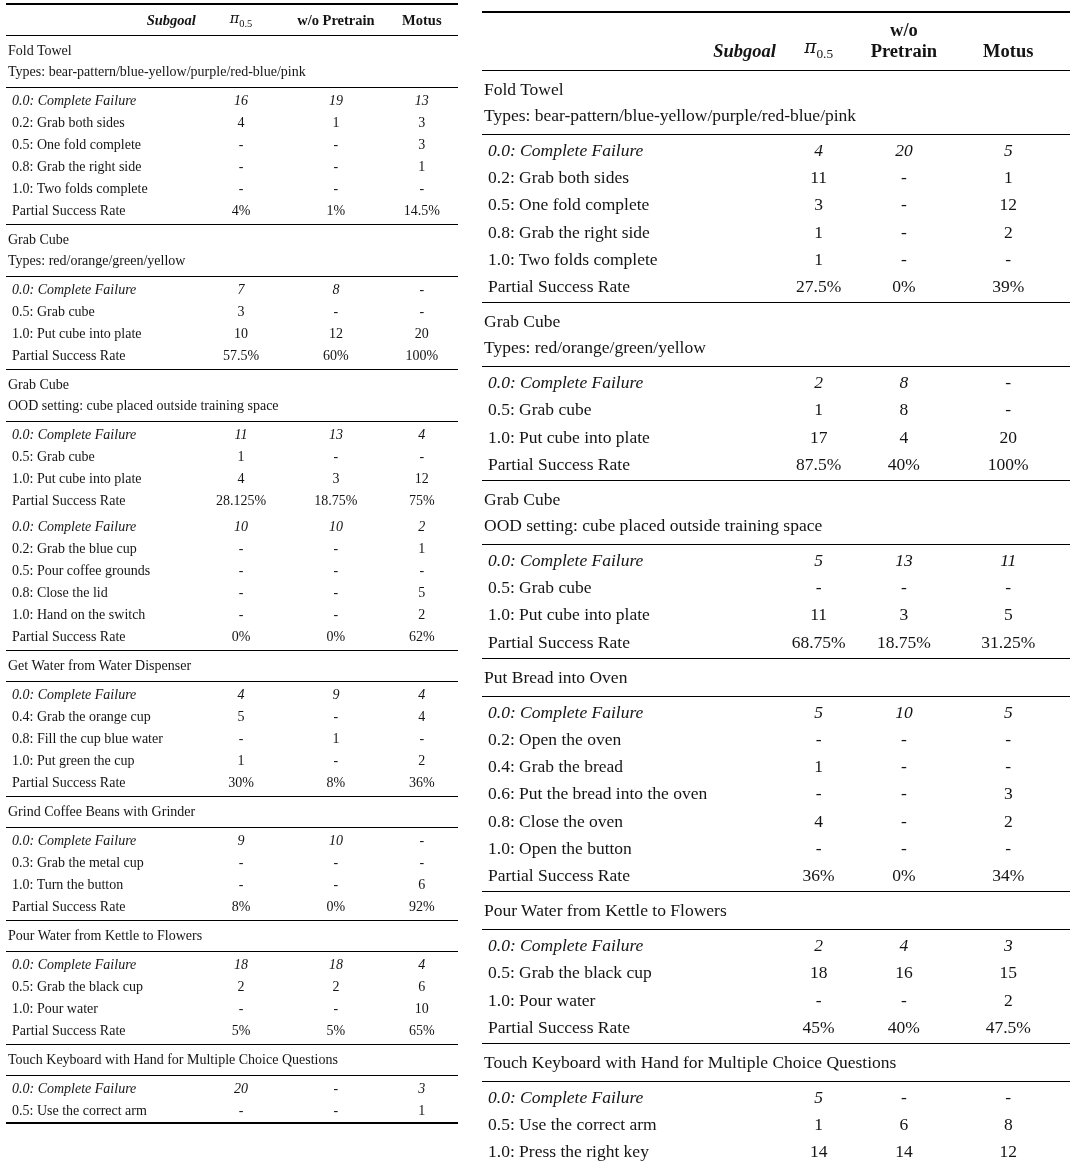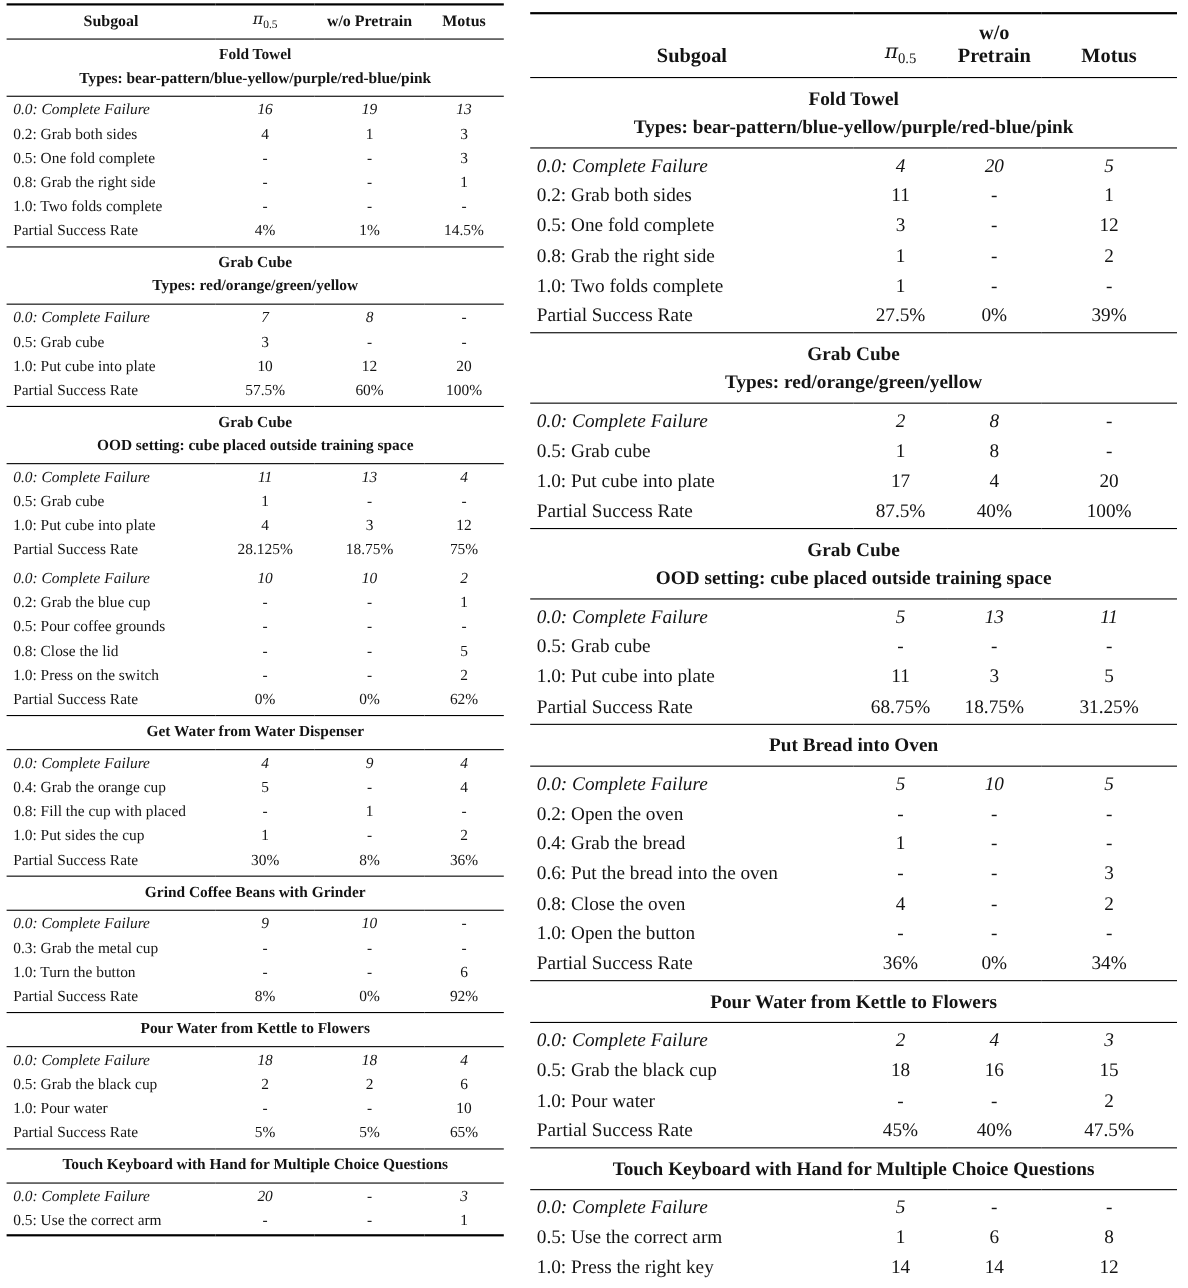--- a/index.html
+++ b/index.html
@@ -5,26 +5,26 @@
   html,body{margin:0;padding:0;background:#ffffff;color:#141414;}
   body{width:1080px;height:1171px;overflow:hidden;font-family:"Liberation Serif","DejaVu Serif",serif;}
   .wrap{display:flex;align-items:flex-start;padding-left:6px;box-sizing:border-box;}
   .tcol{box-sizing:border-box;}
   .col-left{width:452px;margin-top:3px;font-size:14px;}
   .col-right{width:588px;margin-left:24px;margin-top:11px;font-size:17.5px;}
   table{border-collapse:collapse;width:100%;border-top:2.4px solid #000;border-bottom:2.2px solid #000;}
   thead th{border-bottom:1.6px solid #000;font-weight:bold;vertical-align:bottom;}
   .col-left thead th{padding:5px 0 6px;font-size:14.5px;}
   .col-right thead th{padding:7px 0 8px;font-size:18.5px;}
-  th.h-left{text-align:center;padding-left:6px;}
+  th.h-left{text-align:right;padding-left:6px;font-style:italic;}
   th.h-center{text-align:center;}
   th .pi{font-weight:normal;font-style:italic;font-family:"DejaVu Serif",serif;}
   th .pi-sub{font-weight:normal;font-style:normal;font-size:0.72em;}
   tr.section-title td{border-top:1.6px solid #000;border-bottom:1.6px solid #000;
-     text-align:center;font-weight:bold;}
+     font-weight:normal;}
   .col-left tr.section-title td{padding:4px 2px 5px;line-height:21px;font-size:14px;}
   .col-right tr.section-title td{padding:5px 2px 6px;line-height:26px;font-size:17.5px;}
   td.lbl{text-align:left;padding-left:6px;}
   td.val{text-align:center;}
   .col-left tbody td{line-height:20px;}
   .col-right tbody td{line-height:25.2px;}
   tr.first-row td{padding-top:3px;font-style:italic;}
   tr.last-row td{padding-bottom:3px;}
   
   .col-left col.c1{width:42%;} .col-left col.c2{width:20%;}
@@ -164,21 +164,21 @@
             <td class="val">-</td>
             <td class="val">-</td>
           </tr>
           <tr>
             <td class="lbl">0.8: Close the lid</td>
             <td class="val">-</td>
             <td class="val">-</td>
             <td class="val">5</td>
           </tr>
           <tr>
-            <td class="lbl">1.0: Press on the switch</td>
+            <td class="lbl">1.0: Hand on the switch</td>
             <td class="val">-</td>
             <td class="val">-</td>
             <td class="val">2</td>
           </tr>
           <tr class="last-row">
             <td class="lbl">Partial Success Rate</td>
             <td class="val">0%</td>
             <td class="val">0%</td>
             <td class="val">62%</td>
           </tr>
@@ -191,27 +191,27 @@
             <td class="val">9</td>
             <td class="val">4</td>
           </tr>
           <tr>
             <td class="lbl">0.4: Grab the orange cup</td>
             <td class="val">5</td>
             <td class="val">-</td>
             <td class="val">4</td>
           </tr>
           <tr>
-            <td class="lbl">0.8: Fill the cup with placed</td>
-            <td class="val">-</td>
-            <td class="val">1</td>
-            <td class="val">-</td>
-          </tr>
-          <tr>
-            <td class="lbl">1.0: Put sides the cup</td>
+            <td class="lbl">0.8: Fill the cup blue water</td>
+            <td class="val">-</td>
+            <td class="val">1</td>
+            <td class="val">-</td>
+          </tr>
+          <tr>
+            <td class="lbl">1.0: Put green the cup</td>
             <td class="val">1</td>
             <td class="val">-</td>
             <td class="val">2</td>
           </tr>
           <tr class="last-row">
             <td class="lbl">Partial Success Rate</td>
             <td class="val">30%</td>
             <td class="val">8%</td>
             <td class="val">36%</td>
           </tr>

